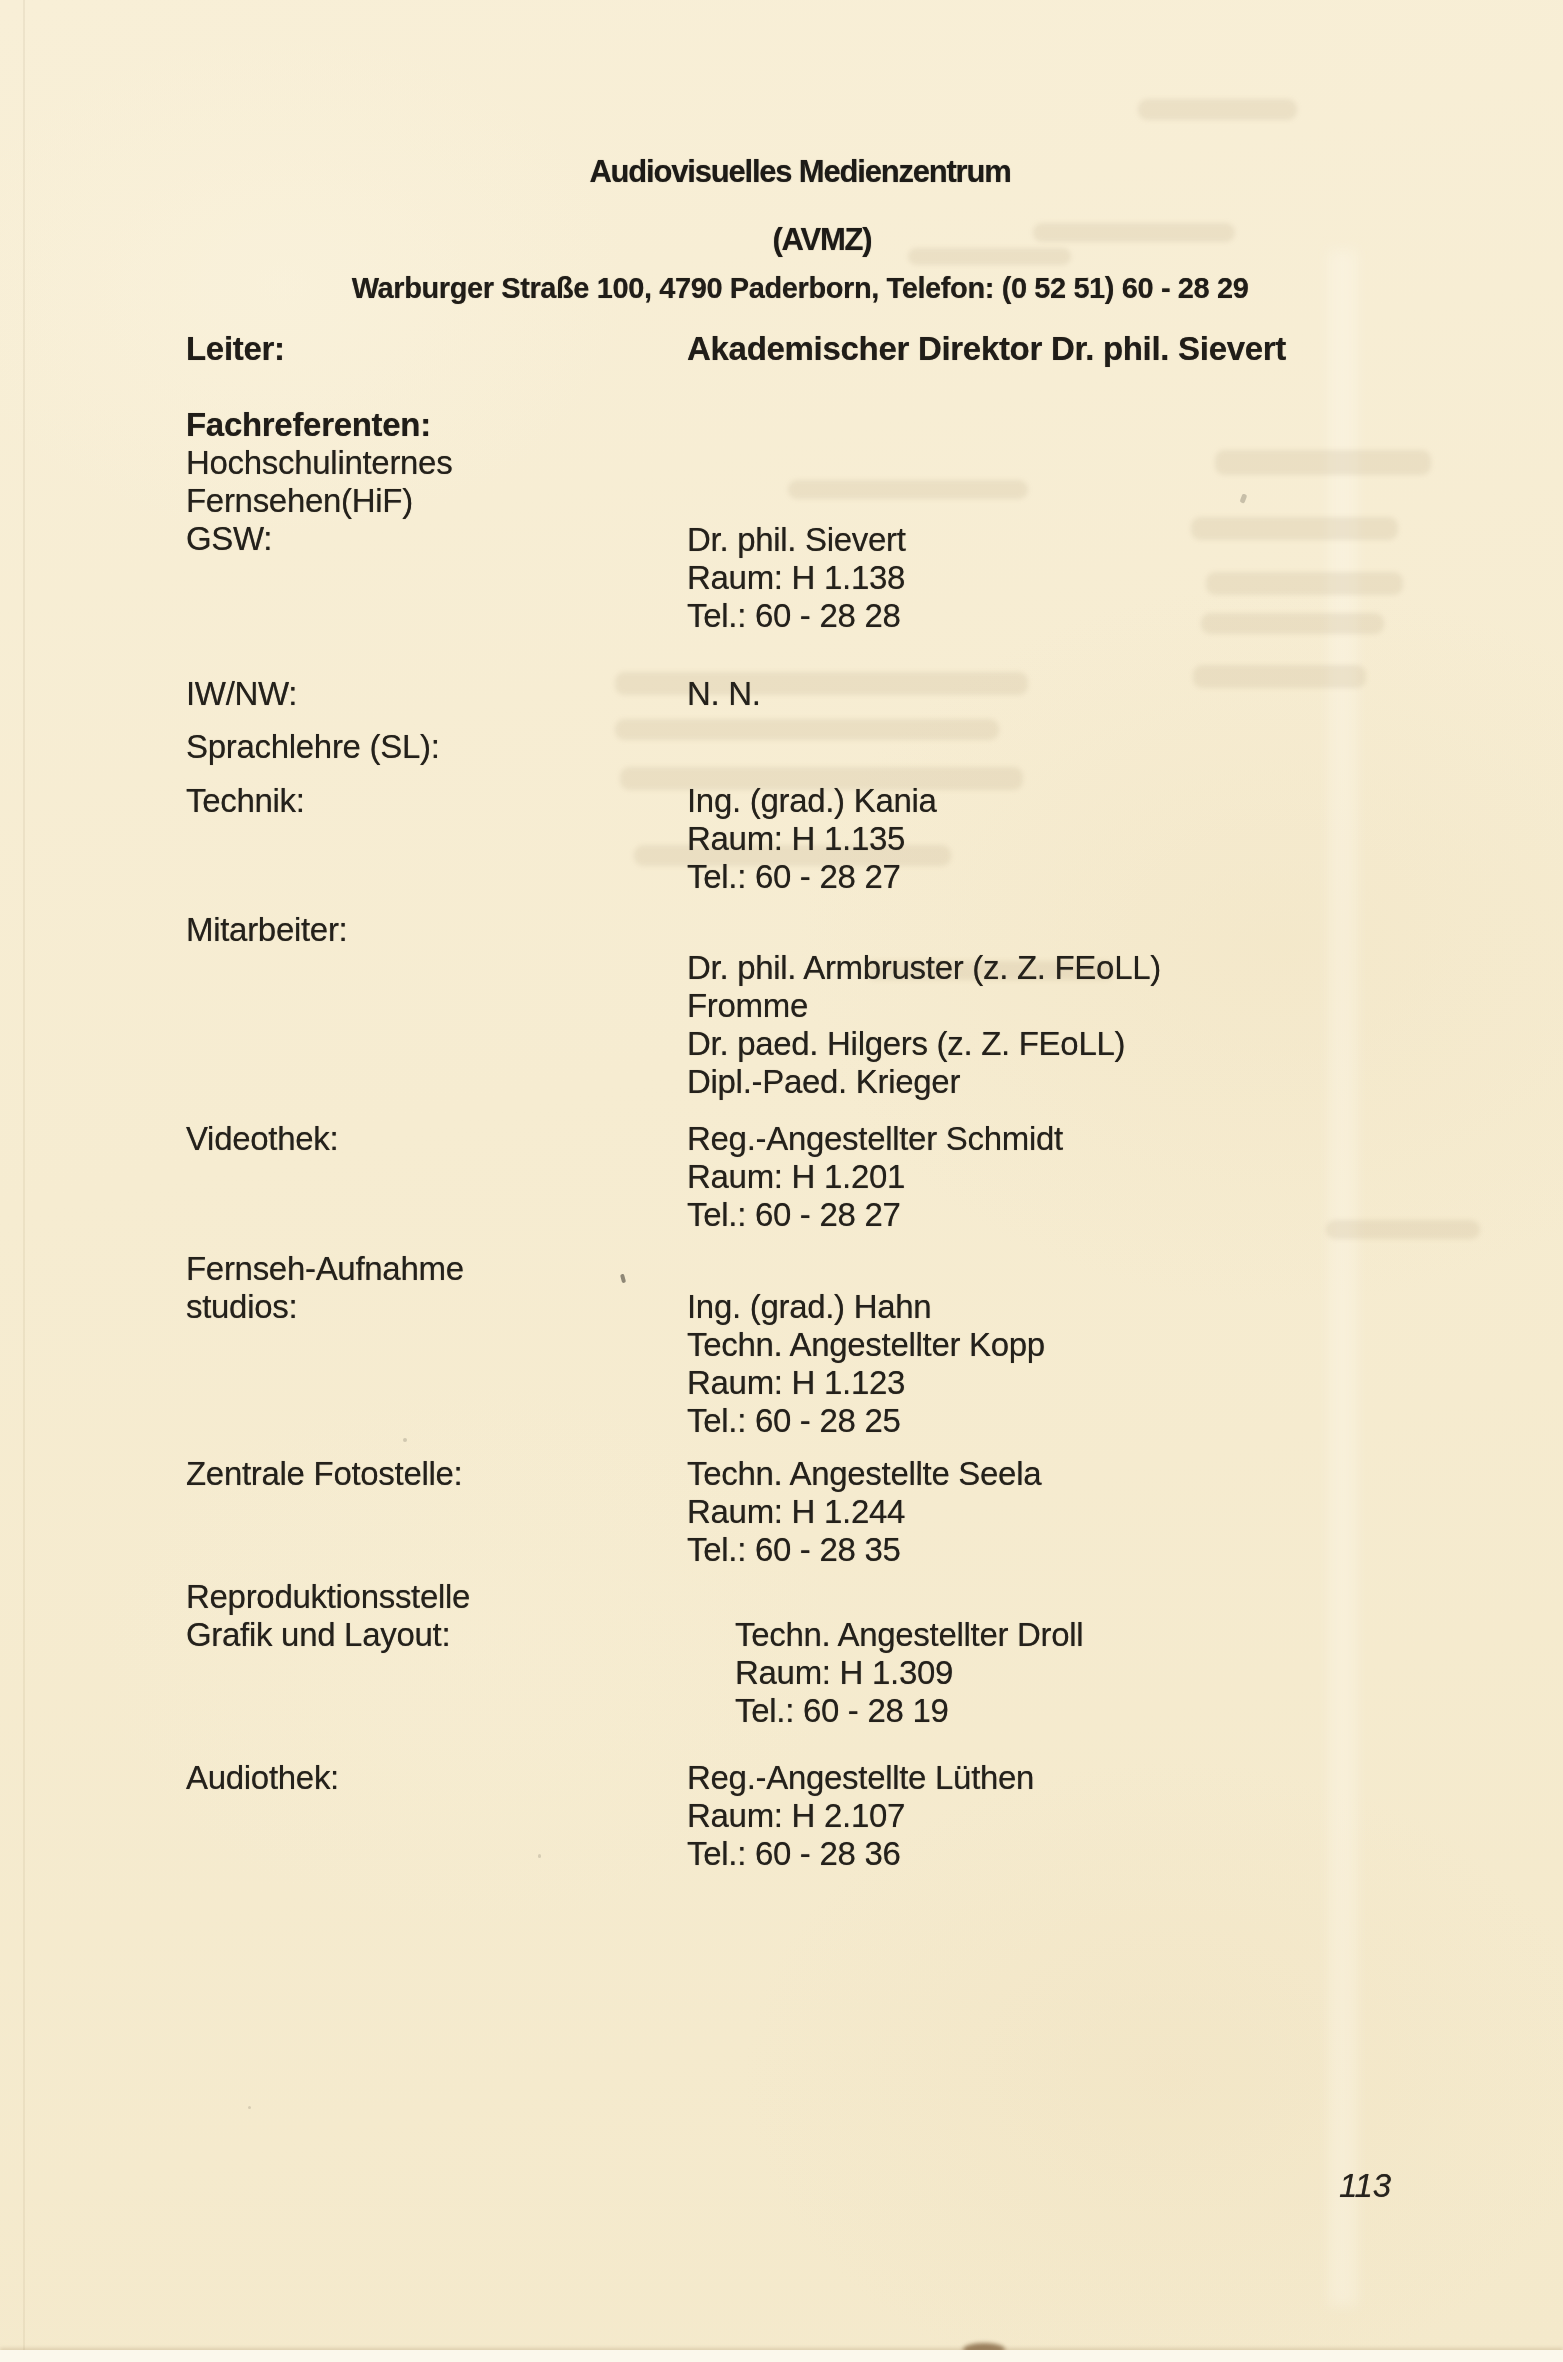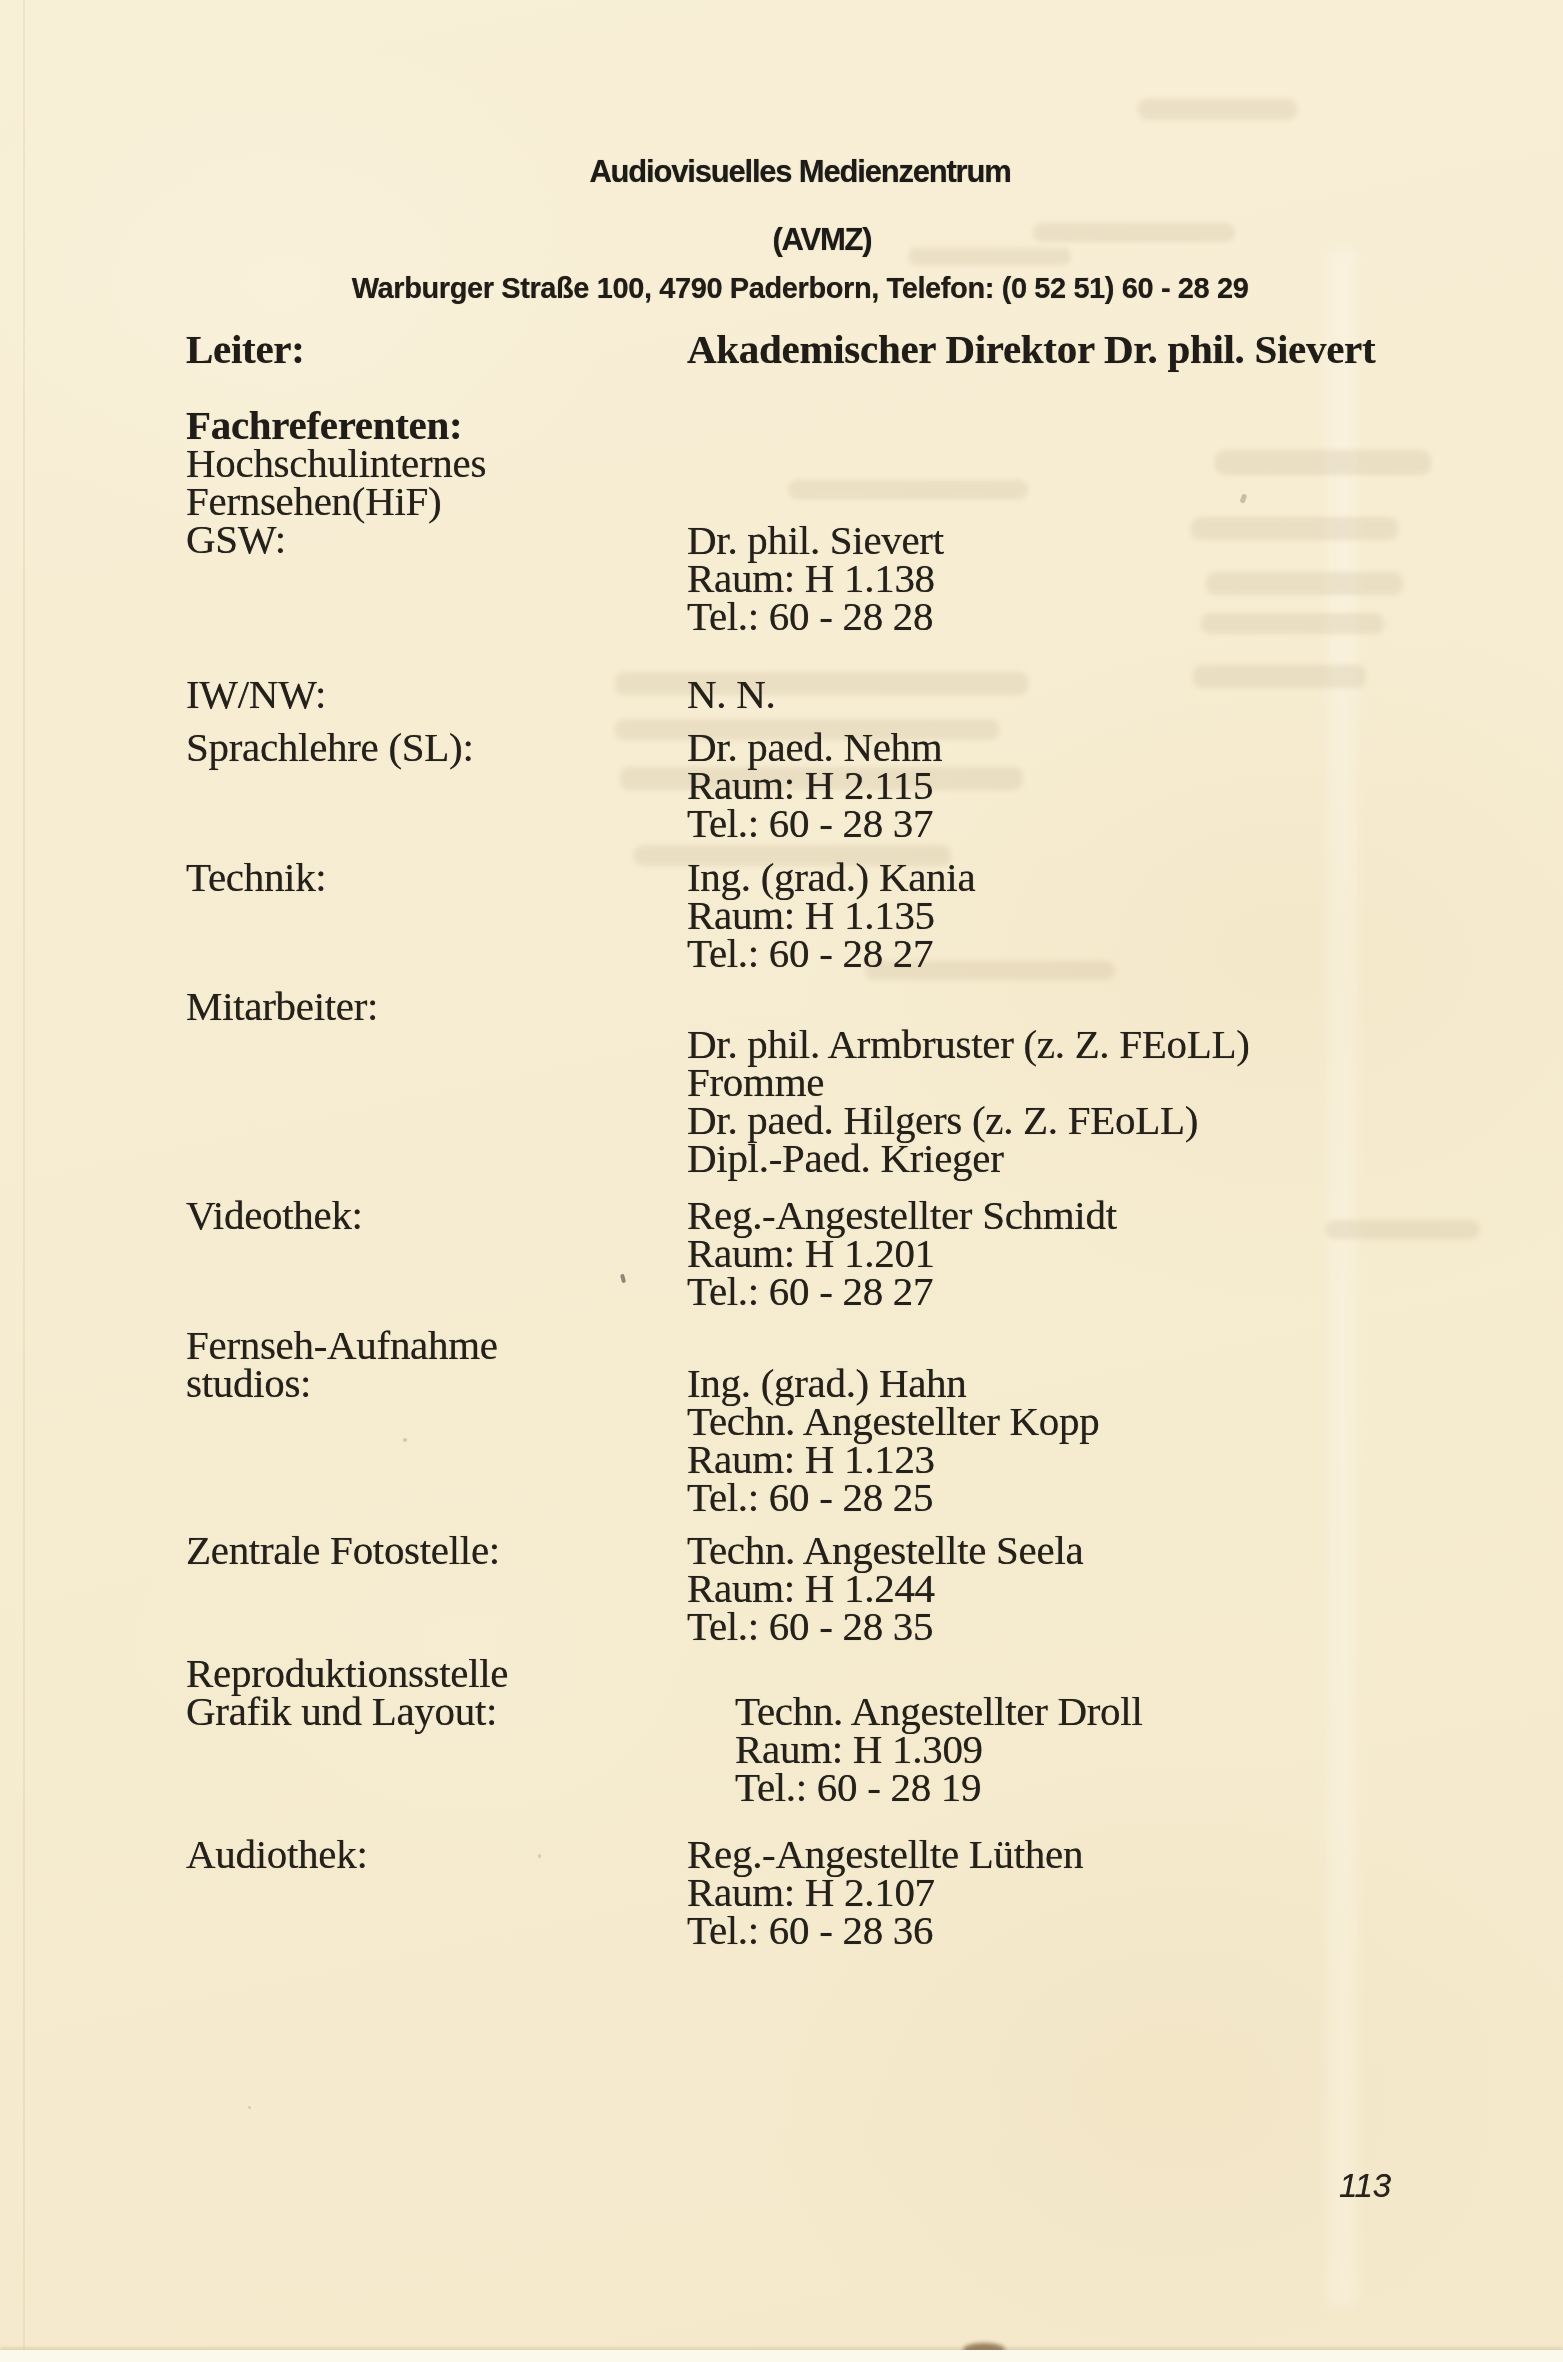--- a/index.html
+++ b/index.html
@@ -43,22 +43,22 @@
   #directory{position:absolute;left:186px;top:330px;}
   .group{display:flex;margin-top:15.4px;}
   .group:first-child{margin-top:0;}
   .group:nth-child(2){margin-top:38px;}
   .group:nth-child(3){margin-top:40px;}
   .group:nth-child(7){margin-top:19px;}
   .group:nth-child(10){margin-top:9px;gap:48px;}
   .group:nth-child(11){margin-top:29px;}
   .group:nth-child(12){margin-top:23px;}
   .labels{width:501px;flex:none;}
-  .line{height:38px;line-height:38px;font-size:41px;letter-spacing:-0.3px;
-        color:#24211b;white-space:nowrap;text-shadow:0 0 0.7px rgba(36,33,27,.65);font-family:Liberation Serif, serif;}
+  .line{height:38px;line-height:38px;font-size:33px;letter-spacing:-0.3px;
+        color:#24211b;white-space:nowrap;text-shadow:0 0 0.7px rgba(36,33,27,.65);}
   .line.bold{font-weight:bold;color:#201d18;}
   .spacer{width:1px;}
 
   .pagenum{position:absolute;left:1339px;top:2167px;font-size:33px;letter-spacing:-0.3px;
         color:#26231d;text-shadow:0 0 0.7px rgba(36,33,27,.6);font-style:italic;}
 </style>
 </head>
 <body>
 
 <div class="page">
@@ -122,25 +122,20 @@
           <div class="line">IW/NW:</div>
         </div>
         <div class="values">
           <div class="line">N. N.</div>
         </div>
       </div>
       <div class="group">
         <div class="labels">
           <div class="line">Sprachlehre (SL):</div>
         </div>
-        <div class="values">
-          <div class="line">Dr. paed. Nehm</div>
-          <div class="line">Raum: H 2.115</div>
-          <div class="line">Tel.: 60 - 28 37</div>
-        </div>
       </div>
       <div class="group">
         <div class="labels">
           <div class="line">Technik:</div>
         </div>
         <div class="values">
           <div class="line">Ing. (grad.) Kania</div>
           <div class="line">Raum: H 1.135</div>
           <div class="line">Tel.: 60 - 28 27</div>
         </div>

